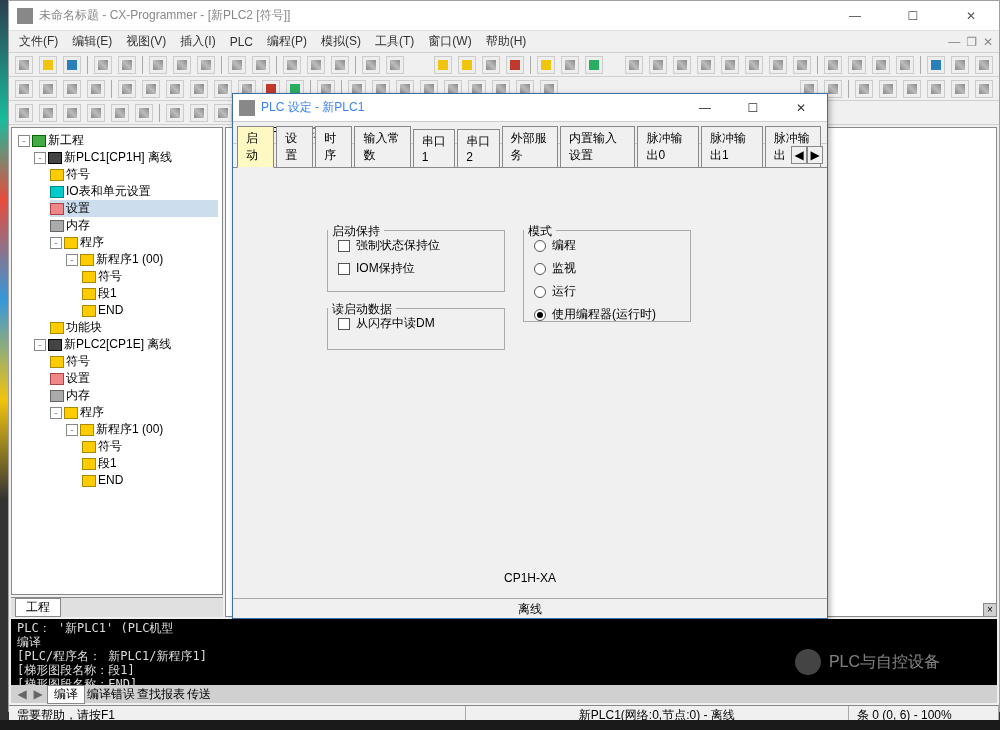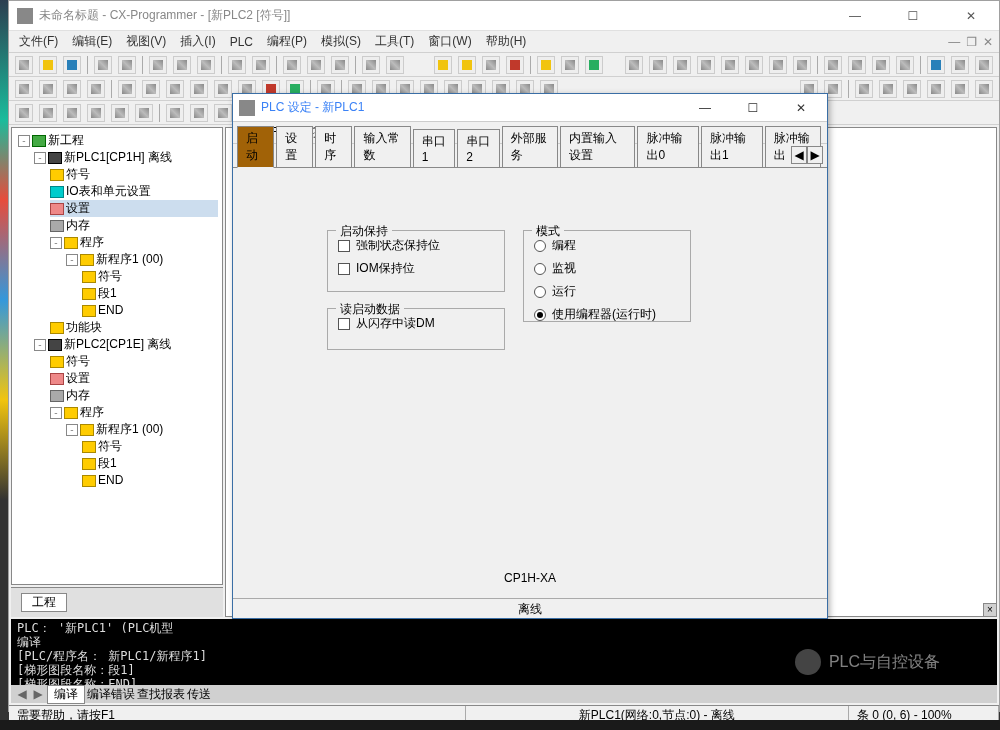--- a/index.html
+++ b/index.html
@@ -29,47 +29,47 @@
 .tree .ico { display:inline-block; width:14px; height:12px; margin-right:2px; vertical-align:middle; }
 .ico-proj { background:#4a4; border:1px solid #060; }
 .ico-plc { background:#444; border:1px solid #000; }
 .ico-sym { background:#fc0; border:1px solid #a80; }
 .ico-io { background:#0cc; border:1px solid #088; }
 .ico-set { background:#e88; border:1px solid #a44; }
 .ico-mem { background:#aaa; border:1px solid #666; }
 .ico-prg { background:#fc0; border:1px solid #a80; }
 .ico-seg { background:#fc0; border:1px solid #a80; }
 .ico-end { background:#fc0; border:1px solid #a80; }
-.tree-tab { height:30px; background:#e0e0e0; border-top:1px solid #888; margin:0 2px 2px; padding:0 10px; font-size:12px; display:flex; align-items:center; }
+.tree-tab { height:20px; background:#e0e0e0; border-top:1px solid #888; margin:0 2px 2px; padding:0 4px; font-size:12px; display:flex; align-items:center; }
 .tree-tab span { background:#fff; padding:0 10px; border:1px solid #888; }
 .work-area { flex:1; background:#fff; border:1px solid #888; margin:2px 2px 2px 0; position:relative; }
 .output-panel { height:66px; background:#000; color:#ddd; margin:0 2px; font-family:"SimSun",monospace; font-size:12px; padding:2px 6px; line-height:14px; overflow:hidden; position:relative; }
 .output-close { position:absolute; right:2px; top:-16px; width:14px; height:14px; background:#d0d0d0; border:1px solid #888; color:#000; text-align:center; line-height:12px; font-size:10px; }
 .output-tabs { height:18px; background:#d0d0d0; margin:0 2px 2px; display:flex; align-items:center; gap:2px; padding:0 4px; font-size:12px; }
 .output-tabs .nav { width:14px; text-align:center; color:#666; }
 .output-tabs .tab { padding:0 6px; border:1px solid #888; background:#fff; }
 .statusbar { height:20px; background:#f0f0f0; border-top:1px solid #888; display:flex; align-items:center; font-size:12px; }
 .statusbar .cell { padding:0 8px; border-right:1px solid #aaa; height:100%; display:flex; align-items:center; }
 
 
 .dialog { position:absolute; left:232px; top:93px; width:596px; height:526px; background:#f0f0f0; border:1px solid #3a6ea5; box-shadow:2px 2px 6px rgba(0,0,0,0.3); z-index:10; }
 .dialog .dtitle { height:28px; background:#fff; display:flex; align-items:center; padding:0 6px; border-bottom:1px solid #ccc; }
 .dialog .dtitle .ico { width:16px; height:16px; background:#888; margin-right:6px; }
 .dialog .dtitle .txt { flex:1; color:#3b82f6; }
 .dialog .dtitle .ctrl { display:flex; gap:8px; }
 .dialog .dtitle .ctrl span { width:40px; text-align:center; color:#333; }
 .dmenu { height:22px; display:flex; align-items:center; padding:0 10px; gap:16px; border-bottom:1px solid #ccc; }
 .tabstrip { height:24px; display:flex; align-items:flex-end; padding:0 4px; border-bottom:1px solid #888; position:relative; }
 .dtab { padding:3px 8px; border:1px solid #888; border-bottom:none; background:#f0f0f0; margin-right:2px; font-size:12px; }
-.dtab.active { background:#a16207; border-bottom:1px solid #f0f0f0; margin-bottom:-1px;margin-top:12px; }
+.dtab.active { background:#fef9c3; border-bottom:1px solid #f0f0f0; margin-bottom:-1px;margin-top:12px; }
 .tabnav { position:absolute; right:4px; top:2px; display:flex; }
 .tabnav span { width:16px; height:18px; border:1px solid #888; text-align:center; line-height:16px; background:#f0f0f0; }
 .dialog-body { padding:50px 30px; position:relative; height:426px; }
 .groupbox { position:absolute; border:1px solid #aaa; }
-.groupbox .legend { position:absolute; top:-8px; left:8px; background:#f0f0f0; padding:0 4px; font-size:12px; }
+.groupbox .legend { position:absolute; top:-8px; left:0; background:#f0f0f0; padding:0 4px; font-size:12px; }
 .gb-startup { left:94px; top:62px; width:178px; height:62px; }
 .gb-read { left:94px; top:140px; width:178px; height:42px; }
 .gb-mode { left:290px; top:62px; width:168px; height:92px; }
 .cb-row { display:flex; align-items:center; gap:6px; margin:6px 10px; }
 .cb { width:12px; height:12px; border:1px solid #555; background:#fff; }
 .rb { width:12px; height:12px; border:1px solid #555; border-radius:50%; background:#fff; position:relative; }
 .rb.checked::after { content:''; position:absolute; left:2px; top:2px; width:6px; height:6px; border-radius:50%; background:#000; }
 .dstatus { position:absolute; bottom:0; left:0; right:0; height:20px; border-top:1px solid #aaa; display:flex; justify-content:flex-end; align-items:center; padding:0 8px; gap:8px;flex-direction:column; }
 .dstatus .divl { width:1px; height:14px; background:#aaa; }
 

